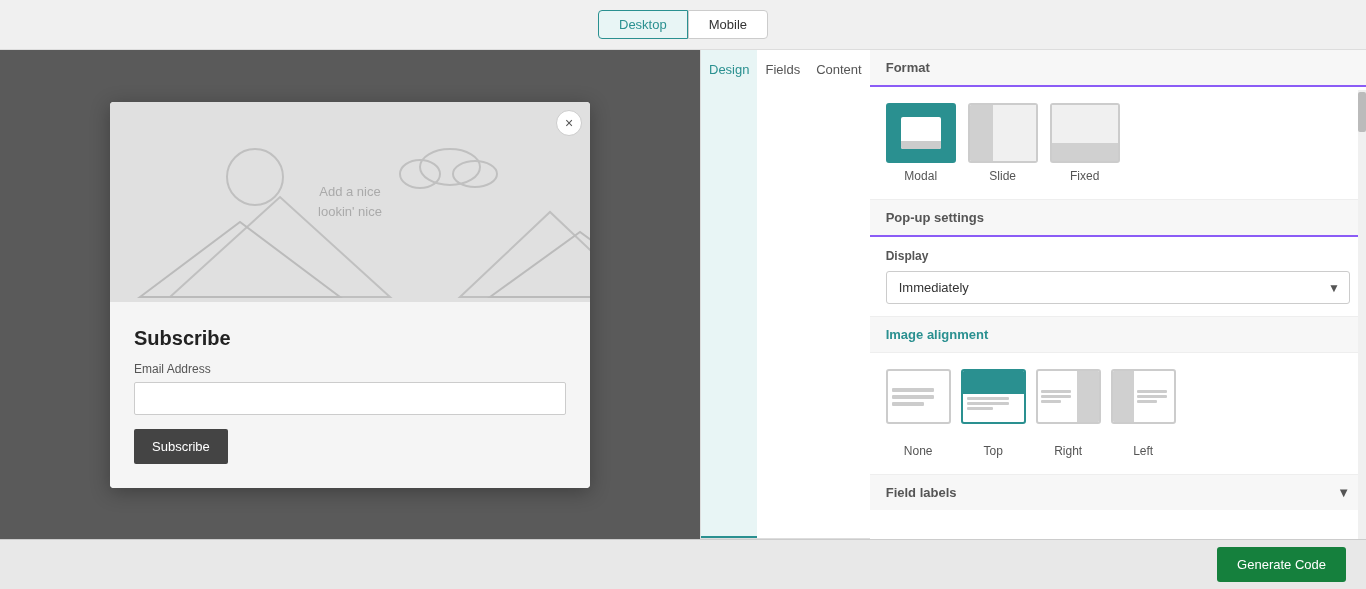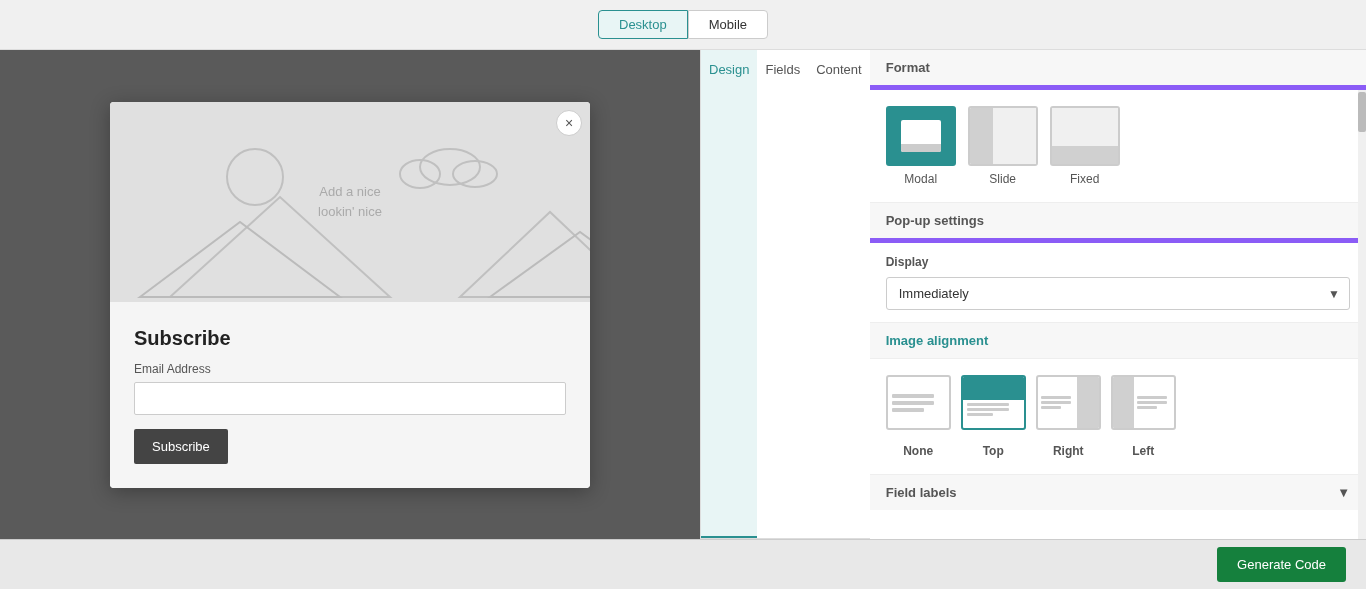--- a/index.html
+++ b/index.html
@@ -197,21 +197,21 @@
       overflow-y: auto;
       padding: 0;
     }
 
     .section-label {
       font-size: 13px;
       font-weight: bold;
       color: #555;
       padding: 10px 16px;
       background: #f7f7f7;
-      border-bottom: 5px solid #8b5cf6;
+      border-bottom: 2px solid #8b5cf6;
     }
 
     
     .format-options {
       display: flex;
       gap: 12px;
       padding: 16px;
     }
 
     .format-option {
@@ -349,23 +349,22 @@
     .alignment-options {
       display: flex;
       gap: 10px;
       padding: 16px;
     }
 
     .align-option {
       display: flex;
       flex-direction: column;
       align-items: center;
-      gap: 14px;
-      cursor: pointer;
-      font-weight: bold;
+      gap: 20px;
+      cursor: pointer;
     }
 
     .align-icon {
       width: 65px;
       height: 55px;
       border: 2px solid #ccc;
       border-radius: 3px;
       display: flex;
       align-items: center;
       justify-content: center;

